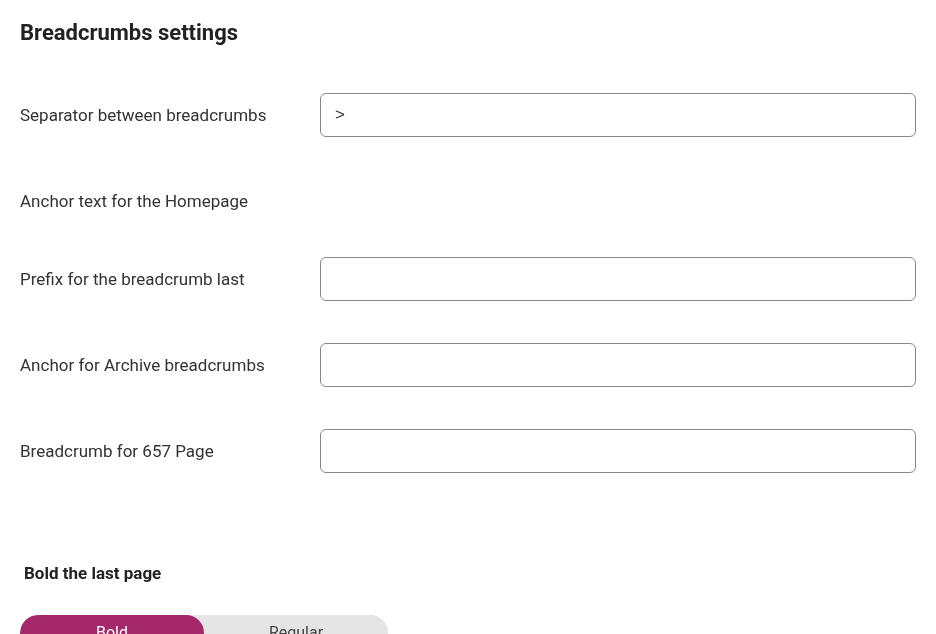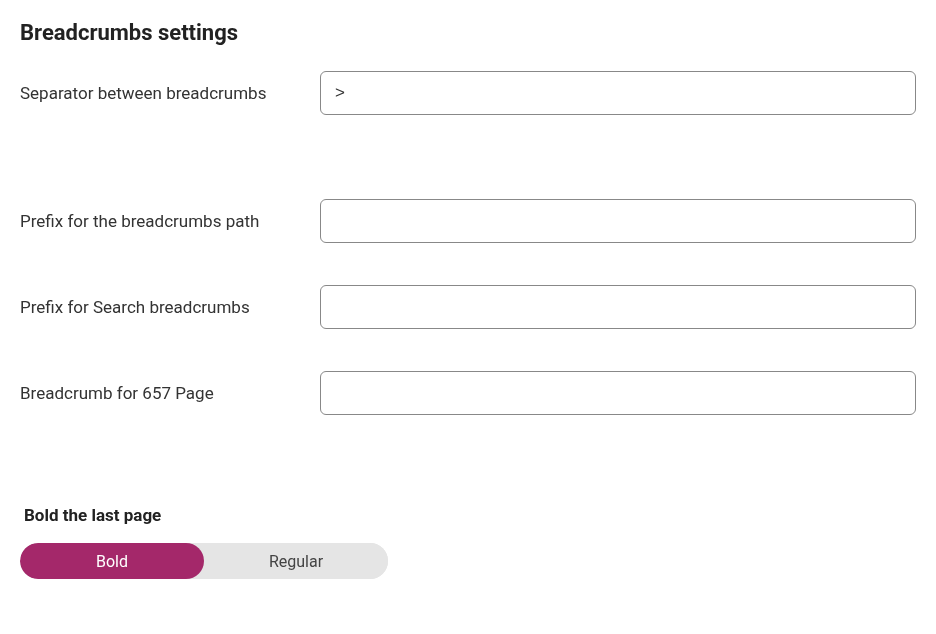--- a/index.html
+++ b/index.html
@@ -11,21 +11,21 @@
       font-family: -apple-system, BlinkMacSystemFont, "Segoe UI", Roboto, Helvetica, Arial, sans-serif;
       background: #ffffff;
       color: #222;
       padding: 20px;
       width: 936px;
     }
     .page-title {
       font-size: 22px;
       font-weight: 700;
       color: #222;
-      margin-bottom: 26px;
+      margin-bottom: 48px;
     }
     .form-section {
       padding-bottom: 40px;
     }
     .form-row {
       display: flex;
       align-items: flex-start;
       margin-bottom: 42px;
     }
     .form-row:last-of-type {
@@ -50,21 +50,21 @@
       background: #fff;
       outline: none;
     }
     .toggle-section {
       margin-top: 50px;
     }
     .toggle-label {
       font-size: 17px;
       font-weight: 700;
       color: #222;
-      margin-bottom: 18px;
+      margin-bottom: 32px;
       padding-left: 4px;
     }
     .toggle-group {
       display: flex;
       width: 368px;
       height: 36px;
       border-radius: 18px;
       overflow: hidden;
       background: #e5e5e5;
     }
@@ -93,29 +93,30 @@
 <h1 class="page-title">Breadcrumbs settings</h1>
 
 <div class="form-section">
 
   <div class="form-row">
     <label class="form-label">Separator between breadcrumbs</label>
     <input type="text" class="form-input" value="&gt;" style="">
   </div>
 
   <div class="form-row">
+    <label class="form-label">Anchor text for the Homepage</label>
   </div>
 
   <div class="form-row">
-    <label class="form-label">Prefix for the breadcrumbs path</label>
+    <label class="form-label">Prefix for the breadcrumb last</label>
     <input type="text" class="form-input" value="" style="">
   </div>
 
   <div class="form-row">
-    <label class="form-label">Prefix for Search breadcrumbs</label>
+    <label class="form-label">Anchor for Archive breadcrumbs</label>
     <input type="text" class="form-input" value="" style="">
   </div>
 
 
   <div class="form-row">
     <label class="form-label">Breadcrumb for 657 Page</label>
     <input type="text" class="form-input" value="" style="">
   </div>
 
 </div>

